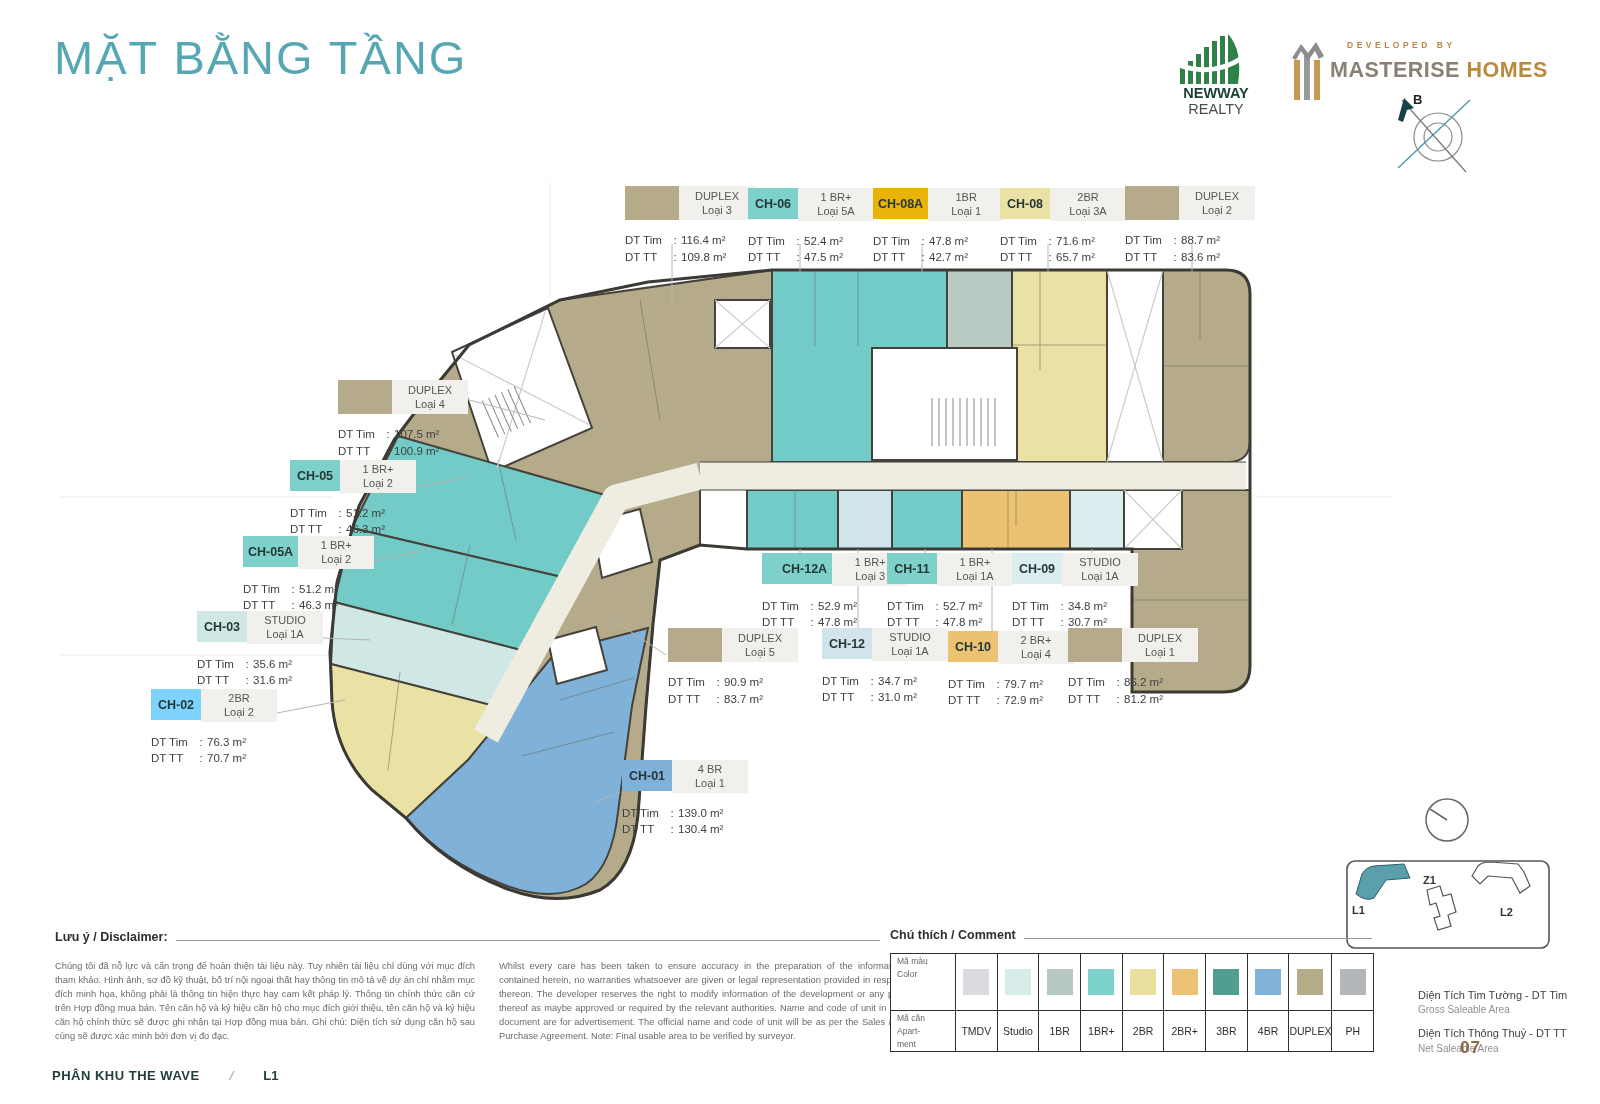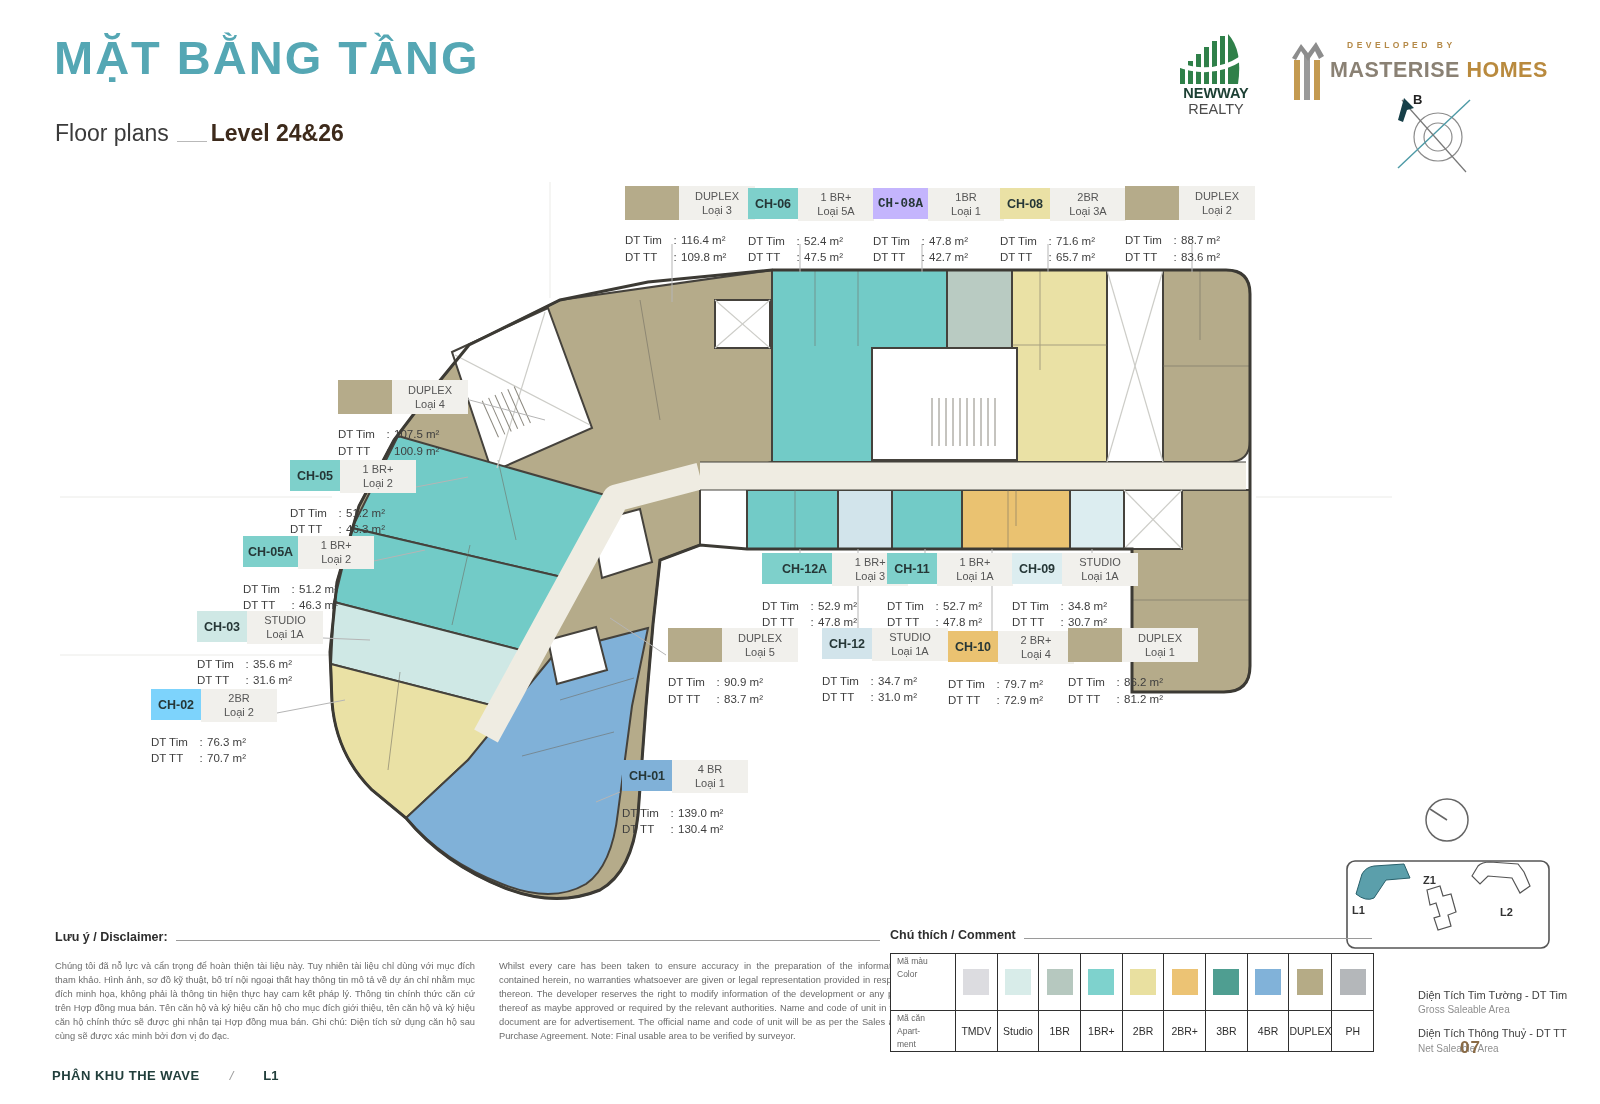--- a/index.html
+++ b/index.html
@@ -1,21 +1,21 @@
 <!DOCTYPE html>
 <html><head>
 <meta charset="utf-8">
 <style>
   html,body{margin:0;padding:0;background:#ffffff;}
   .page{position:relative;width:1600px;height:1104px;background:#ffffff;overflow:hidden;
         font-family:"Liberation Sans",sans-serif;}
   svg{position:absolute;left:0;top:0;z-index:1;}
   .txt{position:absolute;z-index:2;}
   
-  .title{left:54px;top:30px;font-size:47px;font-weight:bold;color:#55a7b4;letter-spacing:2px;}
+  .title{left:54px;top:30px;font-size:47px;font-weight:normal;color:#55a7b4;letter-spacing:2px;}
   .subtitle{left:55px;top:120px;display:flex;align-items:flex-end;}
   .sub-l{font-size:23px;color:#3a3a3a;}
   .sub-line{width:30px;height:1px;background:#b9b9b9;margin:0 4px 5px 8px;}
   .sub-r{font-size:23px;font-weight:bold;color:#3d2a1b;}
   .newway-text{left:1158px;top:85px;width:116px;text-align:center;font-size:14.5px;}
   .nw1{font-weight:bold;color:#1d4034;} .nw2{color:#4c4c4c;font-weight:normal;}
   .dev-by{left:1347px;top:40px;font-size:8.5px;letter-spacing:3.5px;color:#b58a48;font-weight:bold;}
   .masterise{left:1330px;top:58px;font-size:21.5px;font-weight:bold;letter-spacing:.5px;}
   .ms1{color:#8a8174;} .ms2{color:#b98a3e;}
   .compass-b{left:1413px;top:92px;font-size:13px;font-weight:bold;color:#222;}
@@ -226,25 +226,20 @@
     <circle cx="1447" cy="820" r="21" fill="#ffffff" stroke="#666666" stroke-width="1.5"></circle>
     <line x1="1447" y1="820" x2="1430" y2="809" stroke="#666666" stroke-width="1.5"></line>
     <rect x="1347" y="861" width="202" height="87" rx="8" fill="#ffffff" stroke="#555555" stroke-width="1.6"></rect>
     <path d="M1356,894 L1362,874 Q1366,867 1374,866 L1404,864 L1410,878 L1386,880 L1374,898 Q1366,902 1356,894 Z" fill="#5b9fab" stroke="#28606b" stroke-width="1"></path>
     <path d="M1427,890 L1440,886 L1443,896 L1451,894 L1456,912 L1448,915 L1451,926 L1438,930 L1434,918 L1440,916 L1436,903 L1430,905 Z" fill="#ffffff" stroke="#555555" stroke-width="1.2"></path>
     <path d="M1472,876 L1478,866 Q1482,862 1490,862 L1518,864 L1524,872 L1530,886 L1520,893 L1512,878 L1488,876 L1480,884 Z" fill="#ffffff" stroke="#555555" stroke-width="1.2"></path>
   </g>
 </svg>
 
 <div class="txt title">MẶT BẰNG TẦNG</div>
-<div class="txt subtitle">
-  <span class="sub-l">Floor plans</span>
-  <span class="sub-line"></span>
-  <span class="sub-r">Level 24&amp;26</span>
-</div>
 <div class="txt newway-text"><span class="nw1">NEWWAY</span><span class="nw2"> REALTY</span></div>
 <div class="txt dev-by">DEVELOPED BY</div>
 <div class="txt masterise"><span class="ms1">MASTERISE </span><span class="ms2">HOMES</span></div>
 <div class="txt compass-b">B</div>
 
 <div class="callout u0">
   <div class="c-head">
         <div class="swatch" style="background-color: rgb(181, 171, 138);"></div>
   <div class="type">
           <div>DUPLEX</div>
@@ -264,21 +259,21 @@
           <div>Loại 5A</div>
         </div>
       </div>
   <div class="areas">
         <div><span class="k">DT Tim</span><span class="c">:</span><span class="v">52.4 m²</span></div>
   <div><span class="k">DT TT</span><span class="c">:</span><span class="v">47.5 m²</span></div>
       </div>
 </div>
 <div class="callout u2">
   <div class="c-head">
-        <div class="chip" style="background-color: #c4b5fd; font-family: Liberation Mono, monospace;">CH-08A</div>
+        <div class="chip" style="background-color: #eab308;">CH-08A</div>
   <div class="type">
           <div>1BR</div>
           <div>Loại 1</div>
         </div>
       </div>
   <div class="areas">
         <div><span class="k">DT Tim</span><span class="c">:</span><span class="v">47.8 m²</span></div>
   <div><span class="k">DT TT</span><span class="c">:</span><span class="v">42.7 m²</span></div>
       </div>
 </div>

